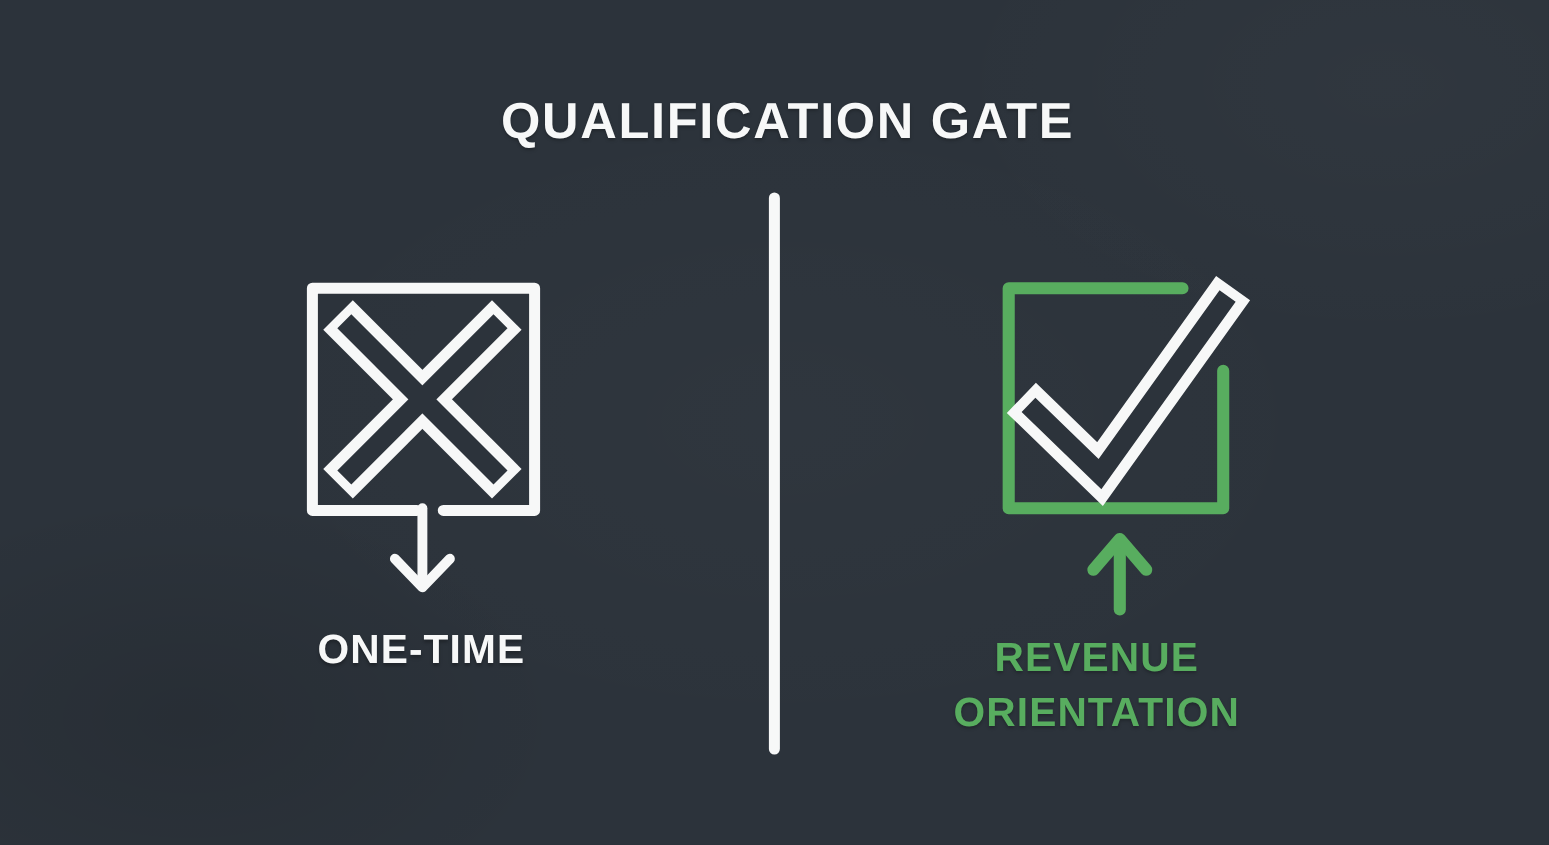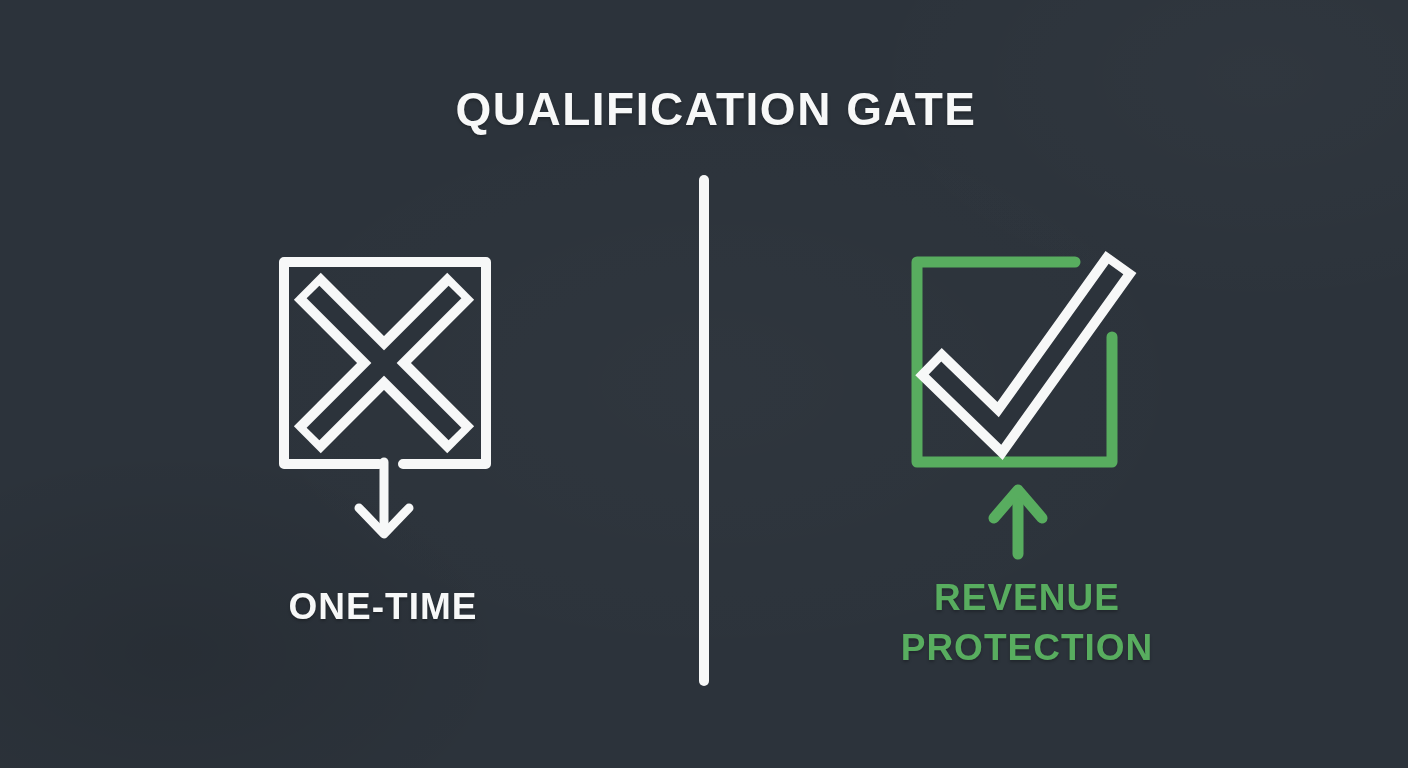--- a/index.html
+++ b/index.html
@@ -44,25 +44,25 @@
     position: absolute;
     width: 440px;
     text-align: center;
     font-size: 37px;
     font-weight: 700;
     line-height: 50px;
     letter-spacing: 1px;
     text-shadow: 0 2px 3px rgba(0,0,0,0.25);
   }
   .label-left {
-    left: 163px; top: 582px;
+    left: 163px; top: 566px;
     color: var(--foreground);
   }
   .label-right {
-    left: 807px; top: 573px;
+    left: 777px; top: 573px;
     color: var(--green);
   }
   .stroke-fg { stroke: var(--foreground); }
   .stroke-bg { stroke: var(--background); }
   .stroke-green { stroke: var(--green); }
 </style>
 </head>
 <body>
 
 <div class="canvas">
@@ -103,16 +103,16 @@
       <path d="M 994 518 L 1018 490 L 1042 518" class="stroke-green" stroke-width="11"></path>
     </g>
   </svg>
 
   <div class="label label-left">
     <div>ONE-TIME</div>
   </div>
 
   <div class="label label-right">
     <div>REVENUE</div>
-    <div>PROTECTION</div>
+    <div>ORIENTATION</div>
   </div>
 
 </div>
 
 </body></html>

